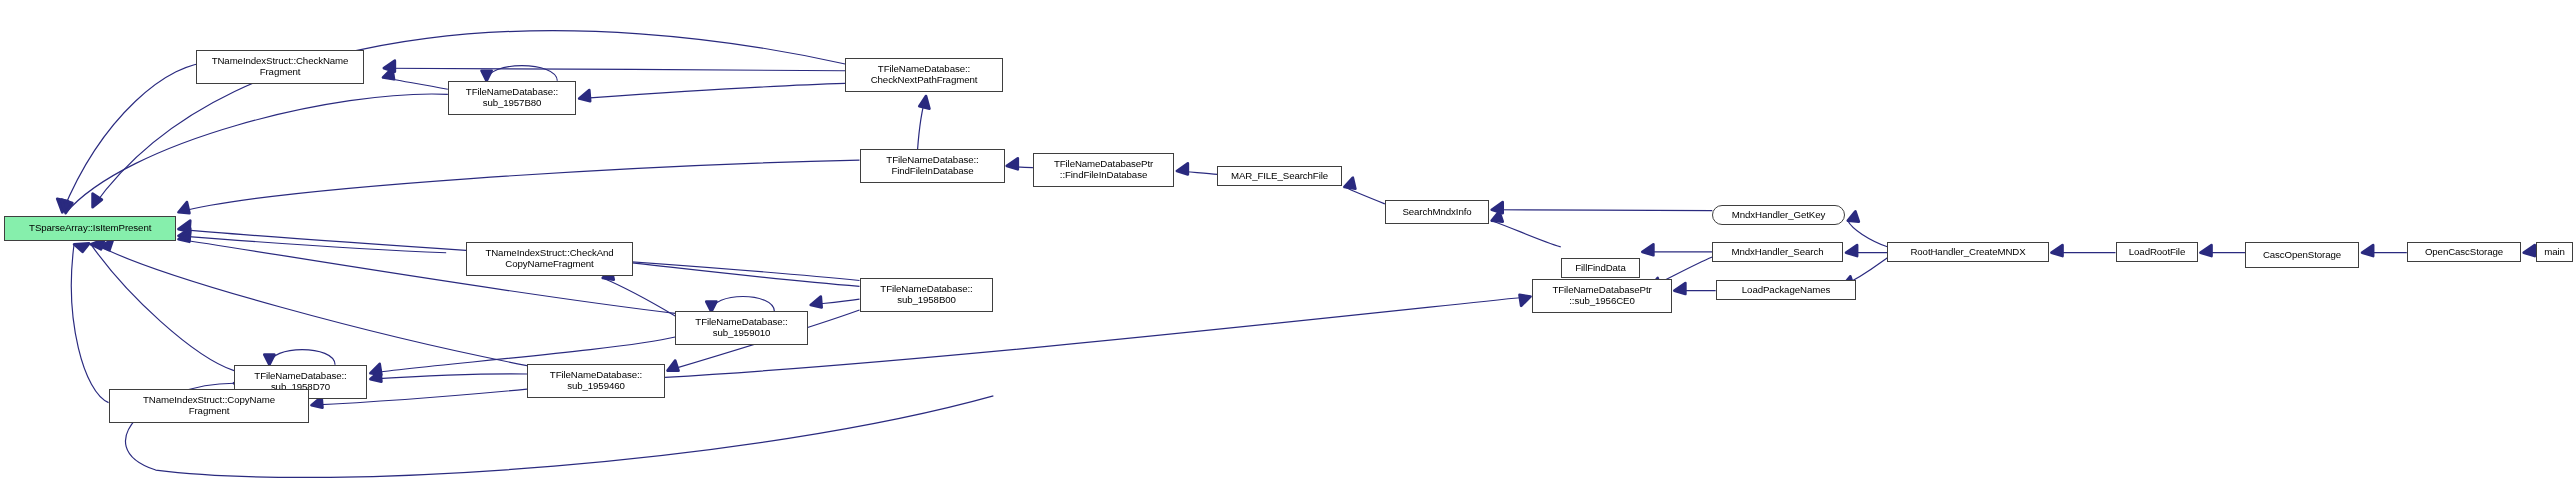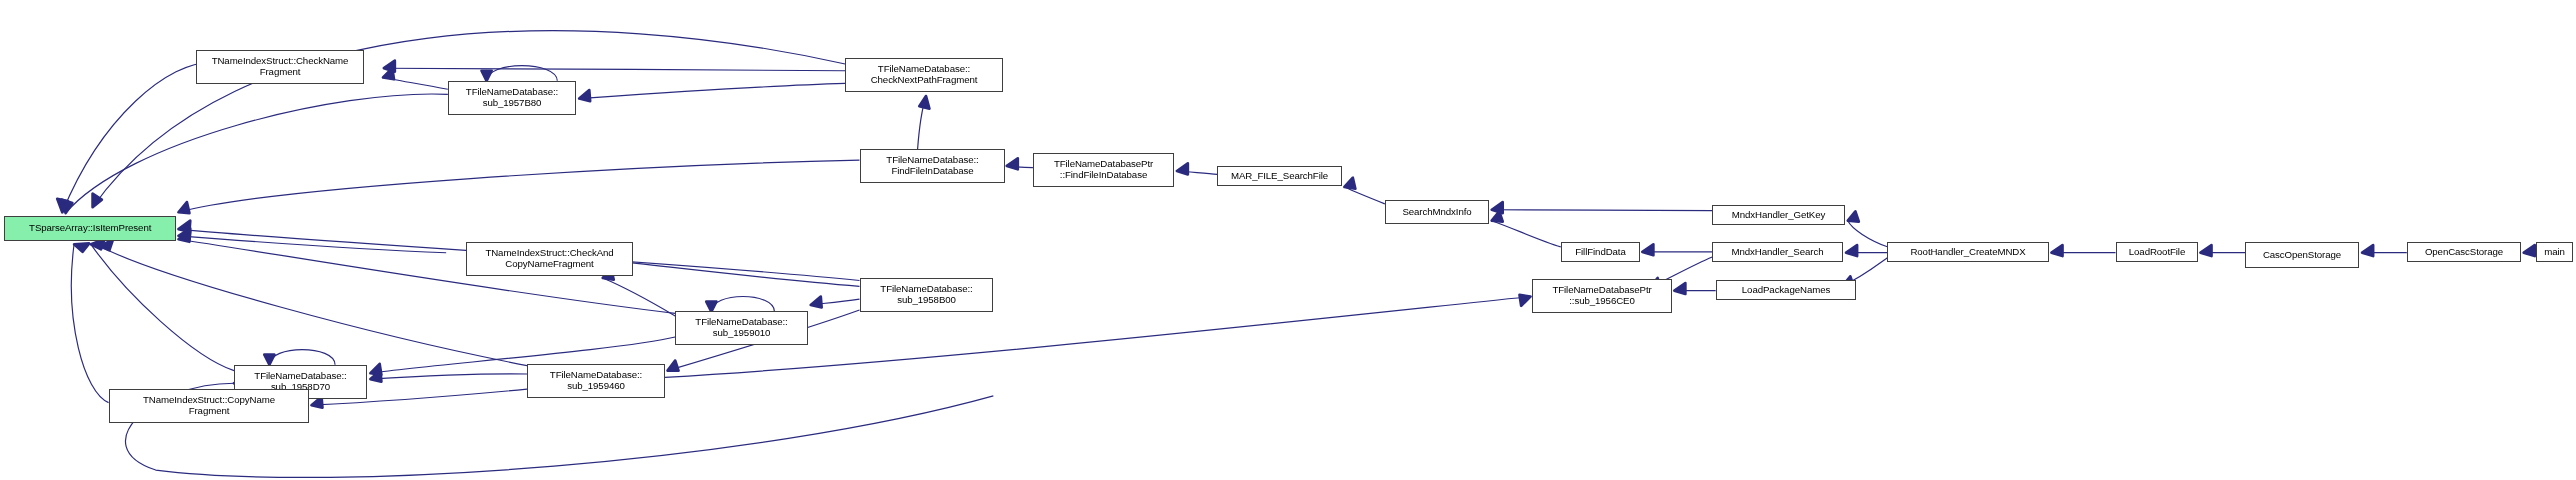--- a/index.html
+++ b/index.html
@@ -108,22 +108,22 @@
     <div class="node" style="left: 448px; top: 81px; width: 128px; height: 34px;">TFileNameDatabase::
 sub_1957B80</div>
     <div class="node" style="left: 845px; top: 58px; width: 158px; height: 34px;">TFileNameDatabase::
 CheckNextPathFragment</div>
     <div class="node" style="left: 860px; top: 149px; width: 145px; height: 34px;">TFileNameDatabase::
 FindFileInDatabase</div>
     <div class="node" style="left: 1033px; top: 153px; width: 141px; height: 34px;">TFileNameDatabasePtr
 ::FindFileInDatabase</div>
     <div class="node" style="left: 1217px; top: 166px; width: 125px; height: 20px;">MAR_FILE_SearchFile</div>
     <div class="node" style="left: 1385px; top: 200px; width: 104px; height: 24px;">SearchMndxInfo</div>
-    <div class="node" style="left: 1561px; top: 242px; width: 79px; height: 20px;">FillFindData</div>
-    <div class="node" style="left: 1712px; top: 205px; width: 133px; height: 20px;">MndxHandler_GetKey</div>
+    <div class="node" style="left: 1561px; top: 258px; width: 79px; height: 20px;">FillFindData</div>
+    <div class="node" style="left: 1712px; top: 205px; width: 133px; height: 20px; border-radius: 10px;">MndxHandler_GetKey</div>
     <div class="node" style="left: 1712px; top: 242px; width: 131px; height: 20px;">MndxHandler_Search</div>
     <div class="node" style="left: 1532px; top: 279px; width: 140px; height: 34px;">TFileNameDatabasePtr
 ::sub_1956CE0</div>
     <div class="node" style="left: 1716px; top: 280px; width: 140px; height: 20px;">LoadPackageNames</div>
     <div class="node" style="left: 1887px; top: 242px; width: 162px; height: 20px;">RootHandler_CreateMNDX</div>
     <div class="node" style="left: 2116px; top: 242px; width: 82px; height: 20px;">LoadRootFile</div>
     <div class="node" style="left: 2245px; top: 242px; width: 114px; height: 26px;">CascOpenStorage</div>
     <div class="node" style="left: 2407px; top: 242px; width: 114px; height: 20px;">OpenCascStorage</div>
     <div class="node" style="left: 2536px; top: 242px; width: 37px; height: 20px;">main</div>
     <div class="node" style="left: 446px; top: 242px; width: 167px; height: 34px; margin-left: 20px;">TNameIndexStruct::CheckAnd

